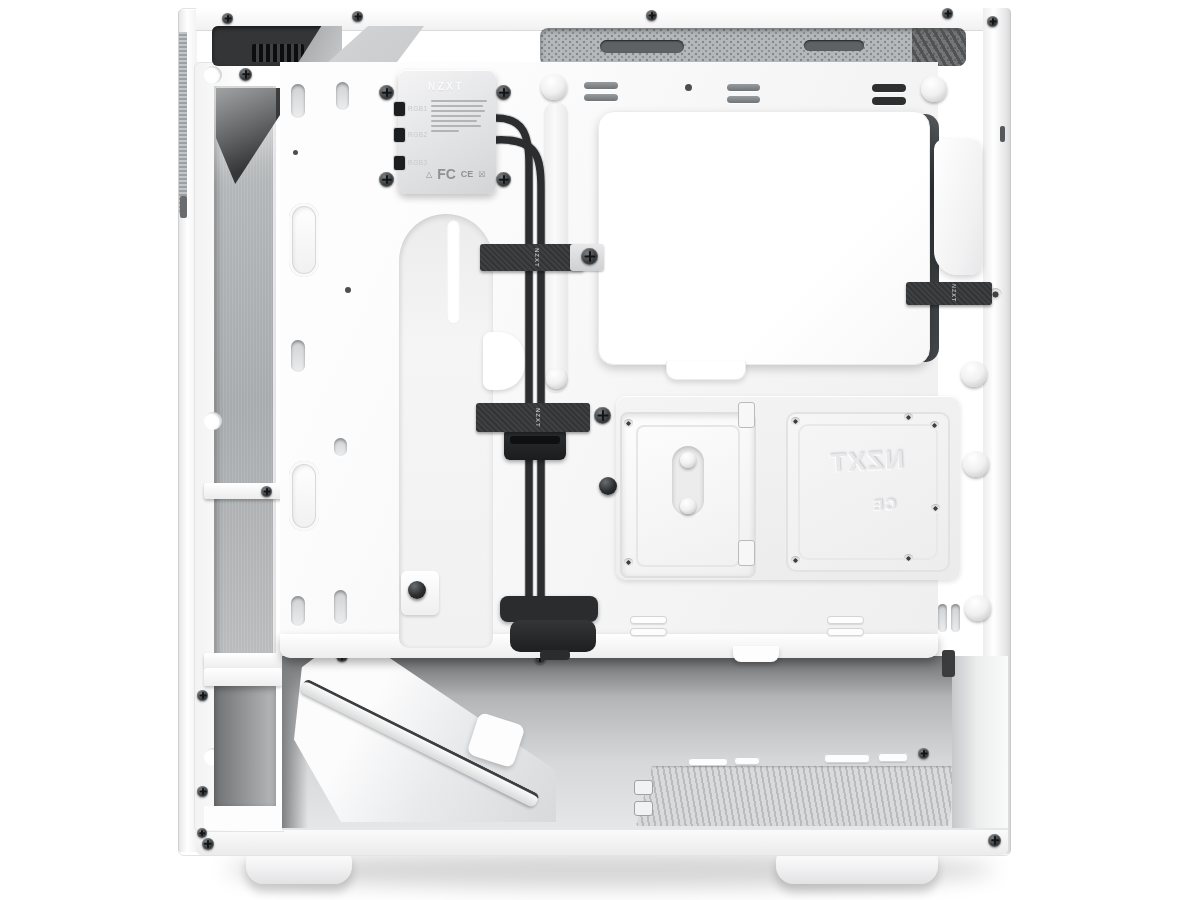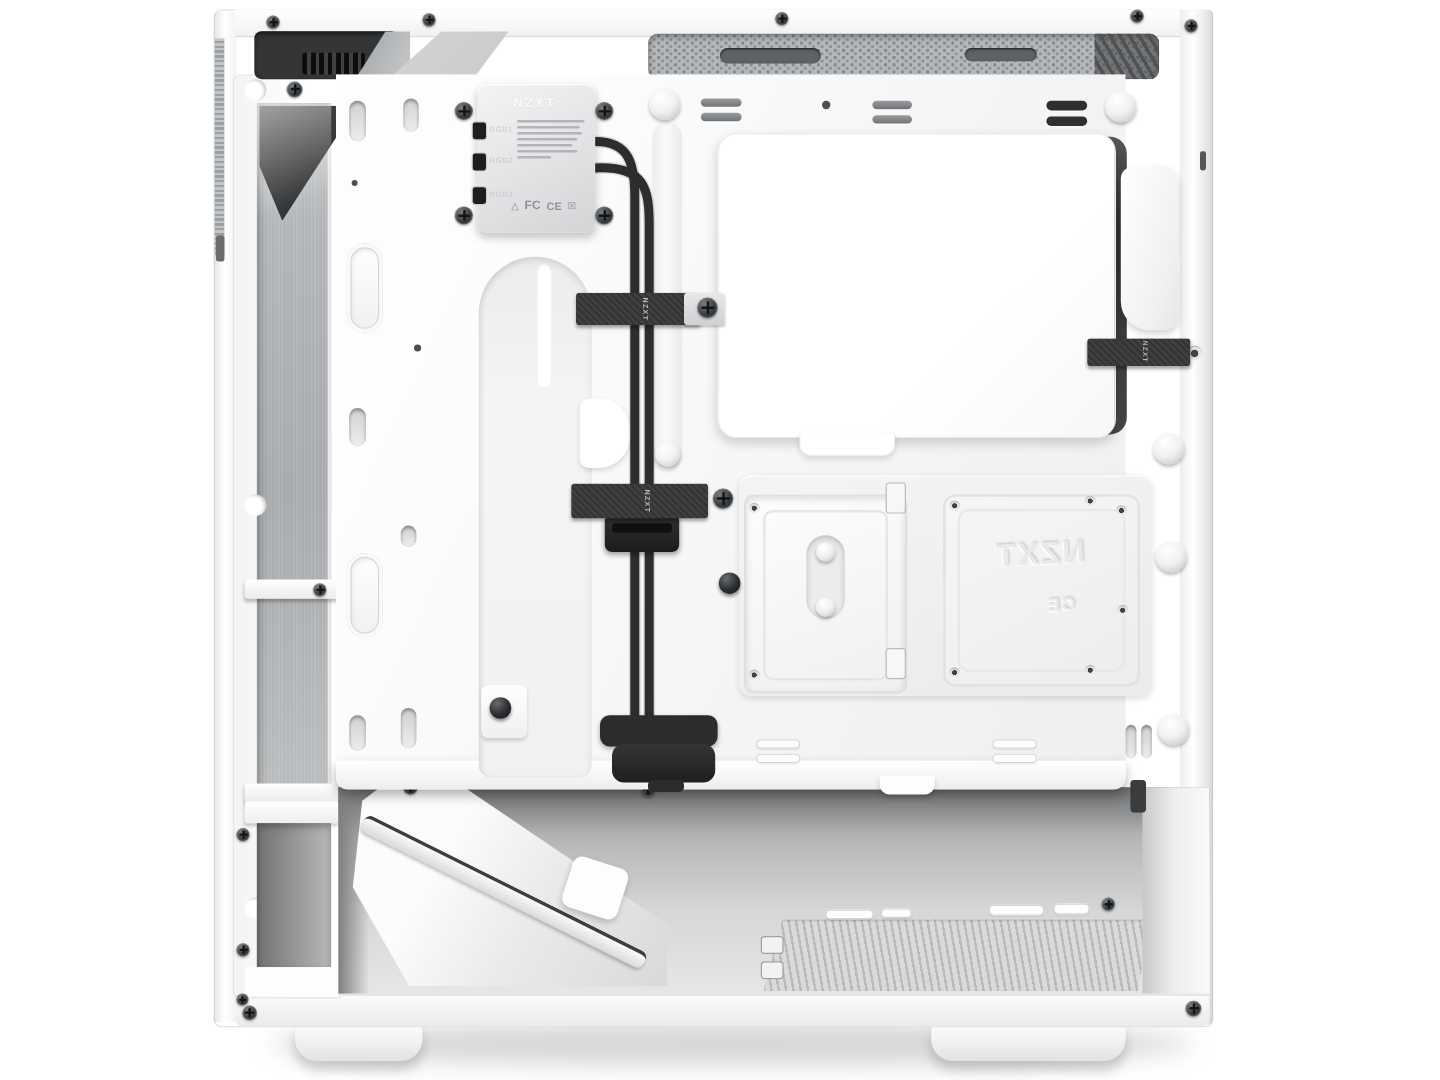--- a/index.html
+++ b/index.html
@@ -187,21 +187,21 @@
       <div class="finep" style="width:28px;"></div>
     </div>
     <div class="abs" style="left:-4px;top:32px;width:11px;height:14px;background:#1c1e20;border-radius:2px;box-shadow:0 0 0 1px #cfd0d2;"></div>
     <div class="abs" style="left:-4px;top:58px;width:11px;height:14px;background:#1c1e20;border-radius:2px;box-shadow:0 0 0 1px #cfd0d2;"></div>
     <div class="abs" style="left:-4px;top:86px;width:11px;height:14px;background:#1c1e20;border-radius:2px;box-shadow:0 0 0 1px #cfd0d2;"></div>
     <div class="abs" style="left:10px;top:35px;font-size:6.5px;color:#c6c8ca;letter-spacing:.5px;">RGB1</div>
     <div class="abs" style="left:10px;top:61px;font-size:6.5px;color:#c6c8ca;letter-spacing:.5px;">RGB2</div>
     <div class="abs" style="left:10px;top:89px;font-size:6.5px;color:#c6c8ca;letter-spacing:.5px;">RGB3</div>
     <div class="abs" style="left:28px;top:96px;width:64px;display:flex;gap:5px;align-items:center;color:#8f9194;">
       <span style="font-size:8px;">△</span>
-      <span style="font-size:10px;font-weight:700;">FC</span>
+      <span style="font-size:14px;font-weight:700;">FC</span>
       <span style="font-size:9px;font-weight:700;">CE</span>
       <span style="font-size:8px;">☒</span>
     </div>
   </div>
   <div class="screw" style="left:379px;top:85px;width:15px;height:15px;"></div>
   <div class="screw" style="left:496px;top:85px;width:15px;height:15px;"></div>
   <div class="screw" style="left:379px;top:172px;width:15px;height:15px;"></div>
   <div class="screw" style="left:496px;top:172px;width:15px;height:15px;"></div>
 
   <div class="abs" style="left:504px;top:428px;width:62px;height:32px;background:linear-gradient(180deg,#2e3032,#1a1c1e);border-radius:6px;box-shadow:0 2px 4px rgba(0,0,0,.35);"></div>

